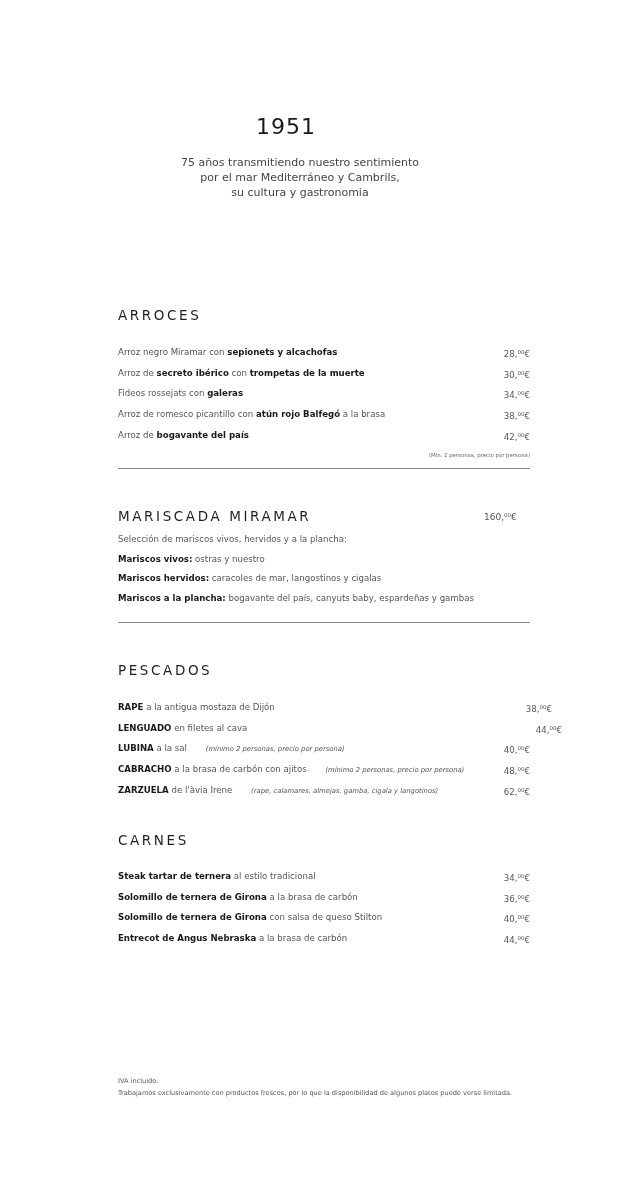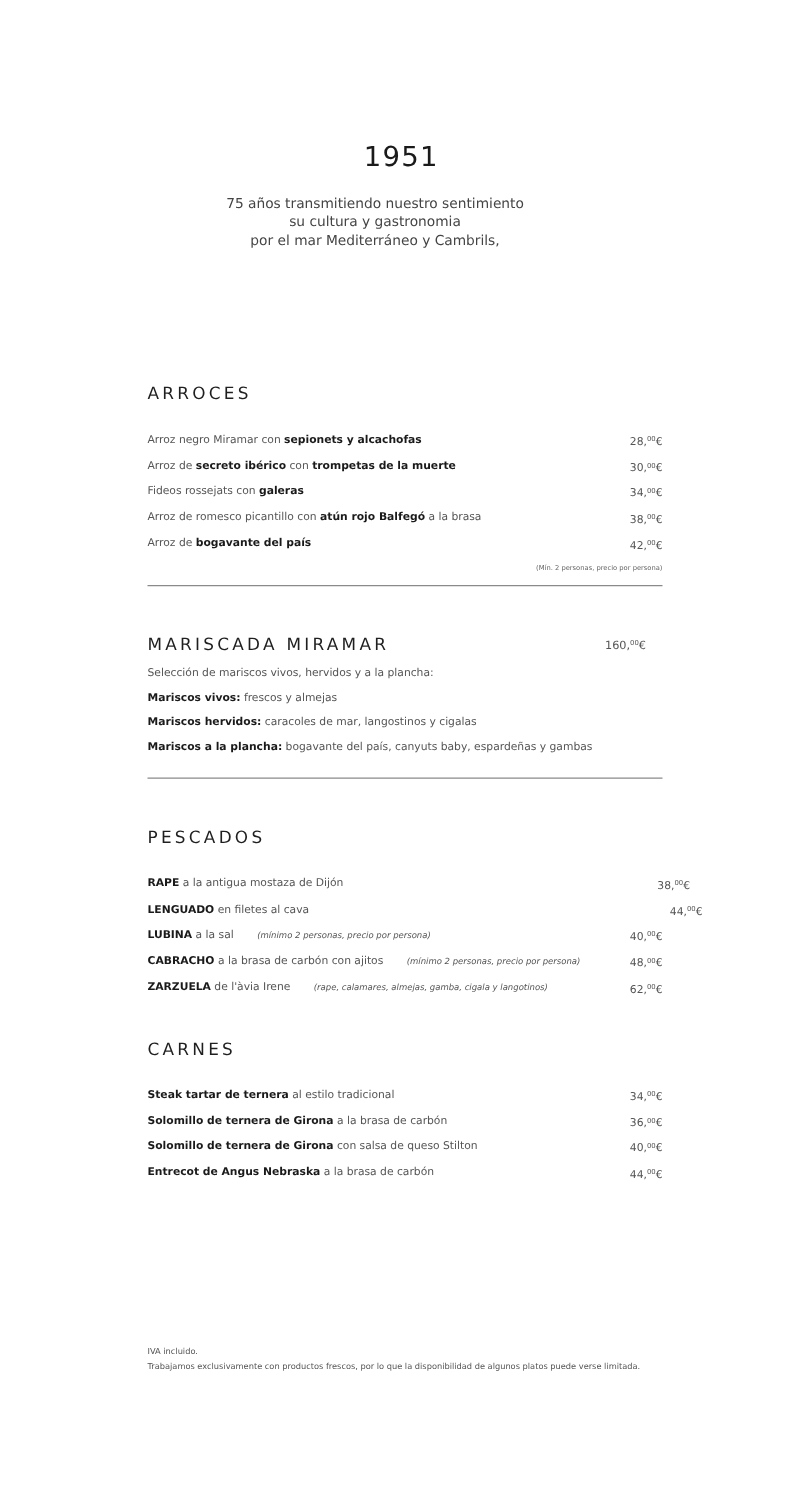--- a/index.html
+++ b/index.html
@@ -24,21 +24,20 @@
     .hero-year {
       position: absolute;
       top: 114px;
       left: 0;
       width: 572px;
       text-align: center;
       font-size: 22px;
       letter-spacing: 1px;
       color: #1a1a1a;
       font-weight: 400;
-      padding-left: 35px;
     }
     .hero-tagline {
       position: absolute;
       top: 155px;
       left: 0;
       width: 600px;
       text-align: center;
       font-size: 11px;
       line-height: 15px;
       color: #444444;
@@ -130,22 +129,22 @@
     }
   </style>
 </head>
 <body>
 
 <div class="page">
 
   <div class="hero-year">1951</div>
   <div class="hero-tagline">
     <div>75 años transmitiendo nuestro sentimiento</div>
+    <div>por el mar Mediterráneo y Cambrils,</div>
     <div>su cultura y gastronomia</div>
-    <div>por el mar Mediterráneo y Cambrils,</div>
   </div>
 
   <div class="section-title" style="top:307px;">ARROCES</div>
   <div>
       <div class="item" style="top: 345px;">
         <span class="desc"><span>Arroz negro Miramar con </span><span class="b">sepionets y alcachofas</span></span>
         <span class="price"><span>28,</span><sup>00</sup><span>€</span></span>
       </div>
       <div class="item" style="top: 365.7px;">
         <span class="desc"><span>Arroz de </span><span class="b">secreto ibérico</span><span> con </span><span class="b">trompetas de la muerte</span></span>
@@ -163,21 +162,21 @@
         <span class="desc"><span>Arroz de </span><span class="b">bogavante del país</span></span>
         <span class="price"><span>42,</span><sup>00</sup><span>€</span></span>
       </div>
     </div>
   <div class="note-small" style="top:452px;">(Mín. 2 personas, precio por persona)</div>
   <div class="rule" style="top:468px;"></div>
 
   <div class="section-title" style="top:508px;">MARISCADA MIRAMAR</div>
   <div class="mariscada-price"><span>160,</span><sup>00</sup><span>€</span></div>
   <div class="line" style="top:532px;">Selección de mariscos vivos, hervidos y a la plancha:</div>
-  <div class="line" style="top:552px;"><span class="b">Mariscos vivos:</span><span> frescos y almejas</span></div>
+  <div class="line" style="top:552px;"><span class="b">Mariscos vivos:</span><span> ostras y nuestro</span></div>
   <div class="line" style="top:571px;"><span class="b">Mariscos hervidos:</span><span> caracoles de mar, langostinos y cigalas</span></div>
   <div class="line" style="top:591px;"><span class="b">Mariscos a la plancha:</span><span> bogavante del país, canyuts baby, espardeñas y gambas</span></div>
   <div class="rule" style="top:622px;"></div>
 
   <div class="section-title" style="top:662px;">PESCADOS</div>
   <div>
       <div class="item" style="top: 700px; padding-left: 22px;">
         <span class="desc"><span class="b">RAPE</span><span> a la antigua mostaza de Dijón</span></span>
         <span class="price"><span>38,</span><sup>00</sup><span>€</span></span>
       </div>

